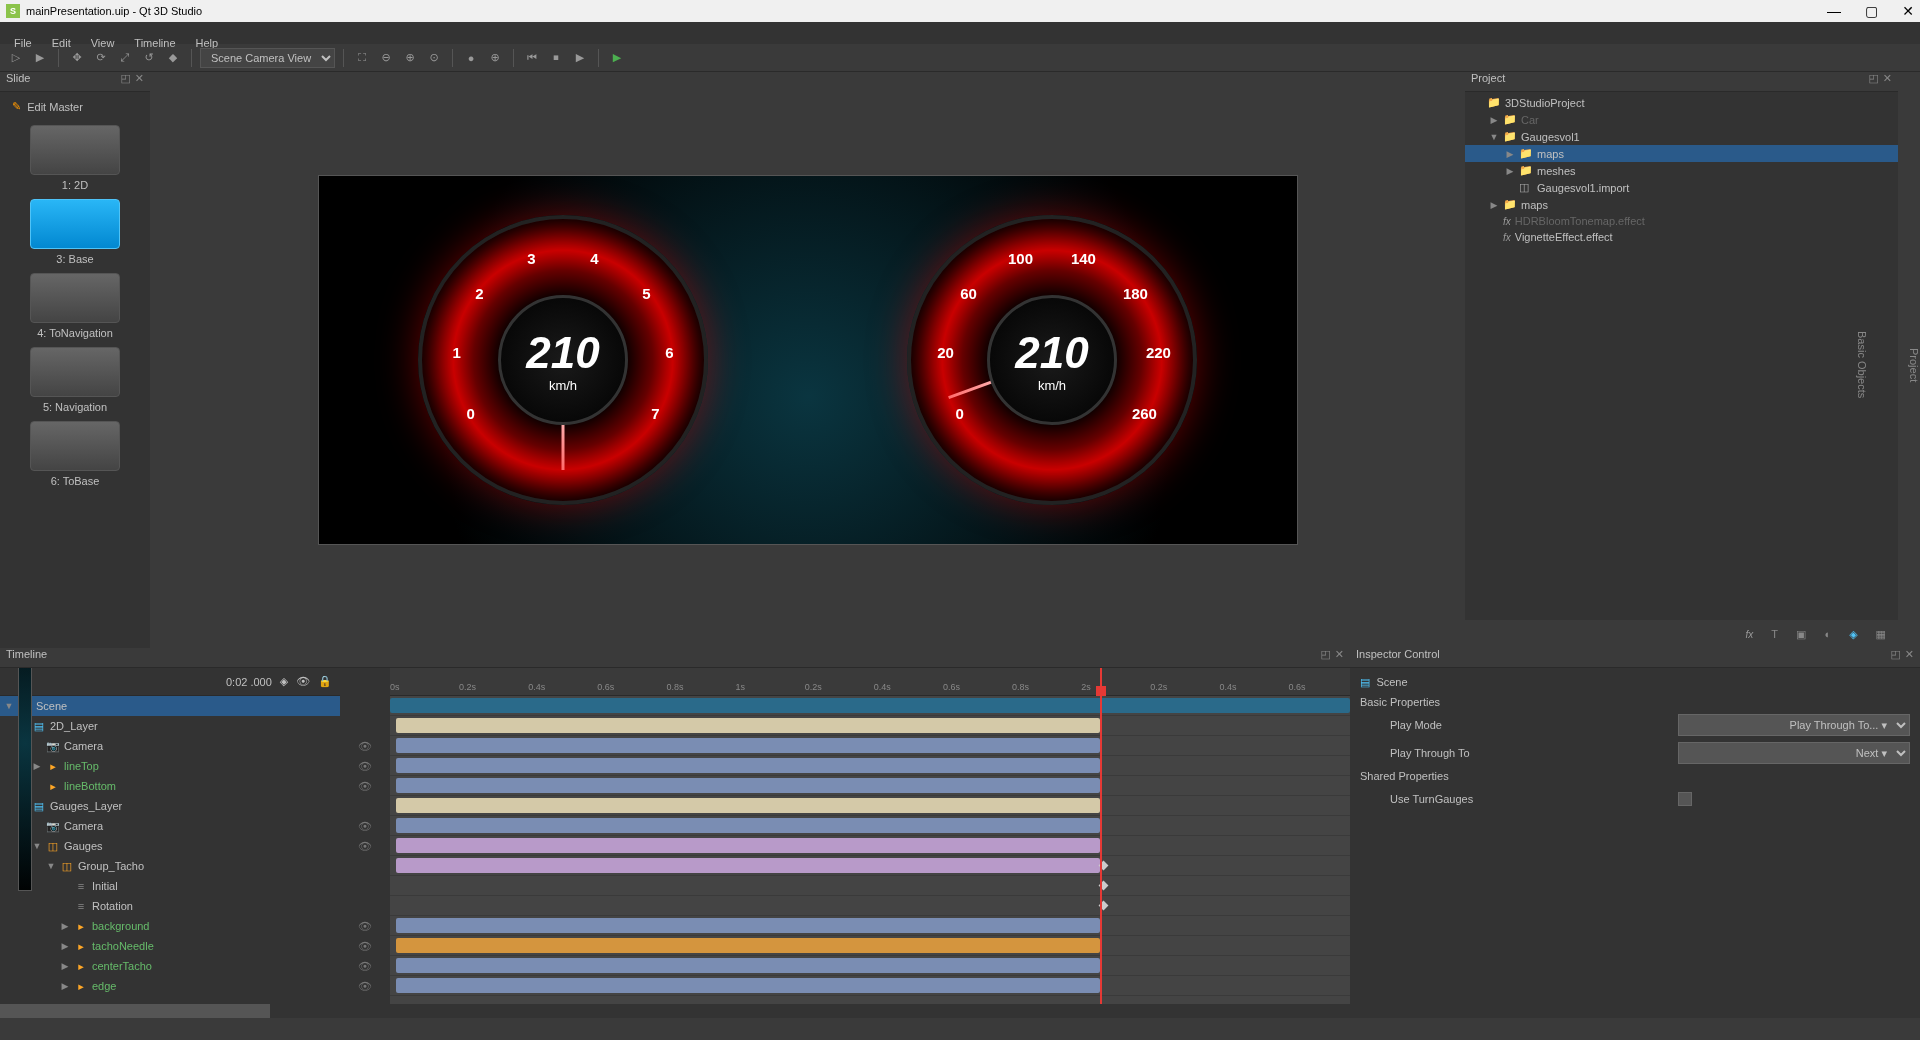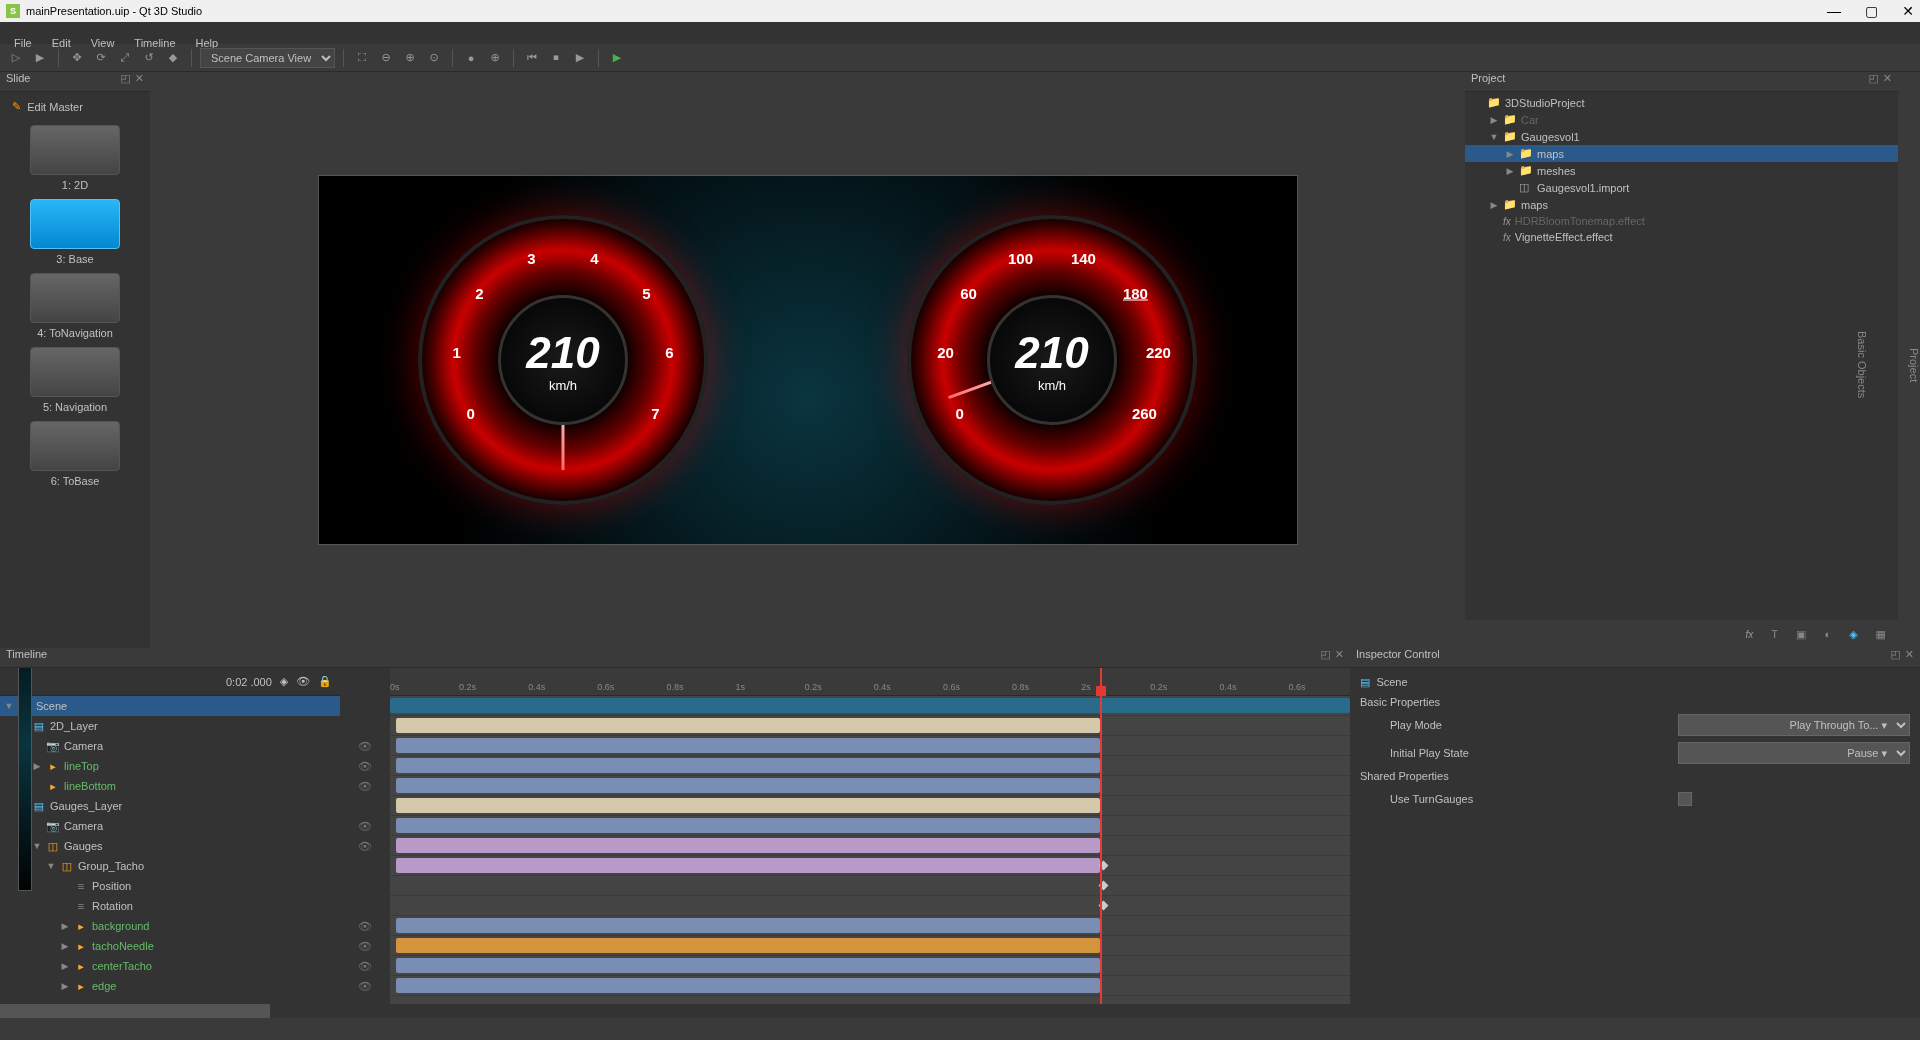--- a/index.html
+++ b/index.html
@@ -209,21 +209,21 @@
           <div class="gauge-unit">km/h</div>
         </div>
       </div>
       <div class="gauge">
         <div class="gauge-ticks" id="ticks-right">
             <div class="gauge-tick" style="left: 14.7175%; top: 70.3704%; transform: translate(-50%, -50%);">0</div>
             <div class="gauge-tick" style="left: 9.37318%; top: 46.9554%; transform: translate(-50%, -50%);">20</div>
             <div class="gauge-tick" style="left: 18.1476%; top: 24.5986%; transform: translate(-50%, -50%);">60</div>
             <div class="gauge-tick" style="left: 37.9915%; top: 11.0693%; transform: translate(-50%, -50%);">100</div>
             <div class="gauge-tick" style="left: 62.0085%; top: 11.0693%; transform: translate(-50%, -50%);">140</div>
-            <div class="gauge-tick" style="left: 81.8524%; top: 24.5986%; transform: translate(-50%, -50%); text-decoration: underline;">180</div>
+            <div class="gauge-tick" style="left: 81.8524%; top: 24.5986%; transform: translate(-50%, -50%);">180</div>
             <div class="gauge-tick" style="left: 90.6268%; top: 46.9554%; transform: translate(-50%, -50%);">220</div>
             <div class="gauge-tick" style="left: 85.2825%; top: 70.3704%; transform: translate(-50%, -50%);">260</div>
           </div>
         <div class="needle speed"></div>
         <div class="gauge-center">
           <div class="gauge-value">210</div>
           <div class="gauge-unit">km/h</div>
         </div>
       </div>
     </div>
@@ -361,21 +361,21 @@
               <span class="label">Gauges</span>
             </div>
             <div class="tl-row" style="padding-left: 46px;">
               <span class="arrow">▼</span>
               <span class="ticon group">◫</span>
               <span class="label">Group_Tacho</span>
             </div>
             <div class="tl-row" style="padding-left: 60px;">
               <span class="arrow"></span>
               <span class="ticon prop">≡</span>
-              <span class="label">Position</span>
+              <span class="label">Initial</span>
             </div>
             <div class="tl-row" style="padding-left: 60px;">
               <span class="arrow"></span>
               <span class="ticon prop">≡</span>
               <span class="label">Rotation</span>
             </div>
             <div class="tl-row" style="padding-left: 60px;">
               <span class="arrow">▶</span>
               <span class="ticon model">▸</span>
               <span class="label linked">background</span>
@@ -521,22 +521,22 @@
         <span style="color:#4fc3f7">▤</span>
         <span>Scene</span>
       </div>
       <div class="insp-section">Basic Properties</div>
       <div id="insp-props">
           <div class="insp-row">
             <div class="insp-label">Play Mode</div>
             <div class="insp-value"><select><option>Play Through To...   ▾</option></select></div>
           </div>
           <div class="insp-row">
-            <div class="insp-label">Initial Play State</div>
-            <div class="insp-value"><select><option>Pause   ▾</option></select></div>
+            <div class="insp-label">Play Through To</div>
+            <div class="insp-value"><select><option>Next   ▾</option></select></div>
           </div>
         </div>
       <div class="insp-section">Shared Properties</div>
       <div class="insp-row">
         <div class="insp-label">Use TurnGauges</div>
         <div class="insp-value">
             <div class="insp-checkbox"></div>
           </div>
       </div>
     </div>

